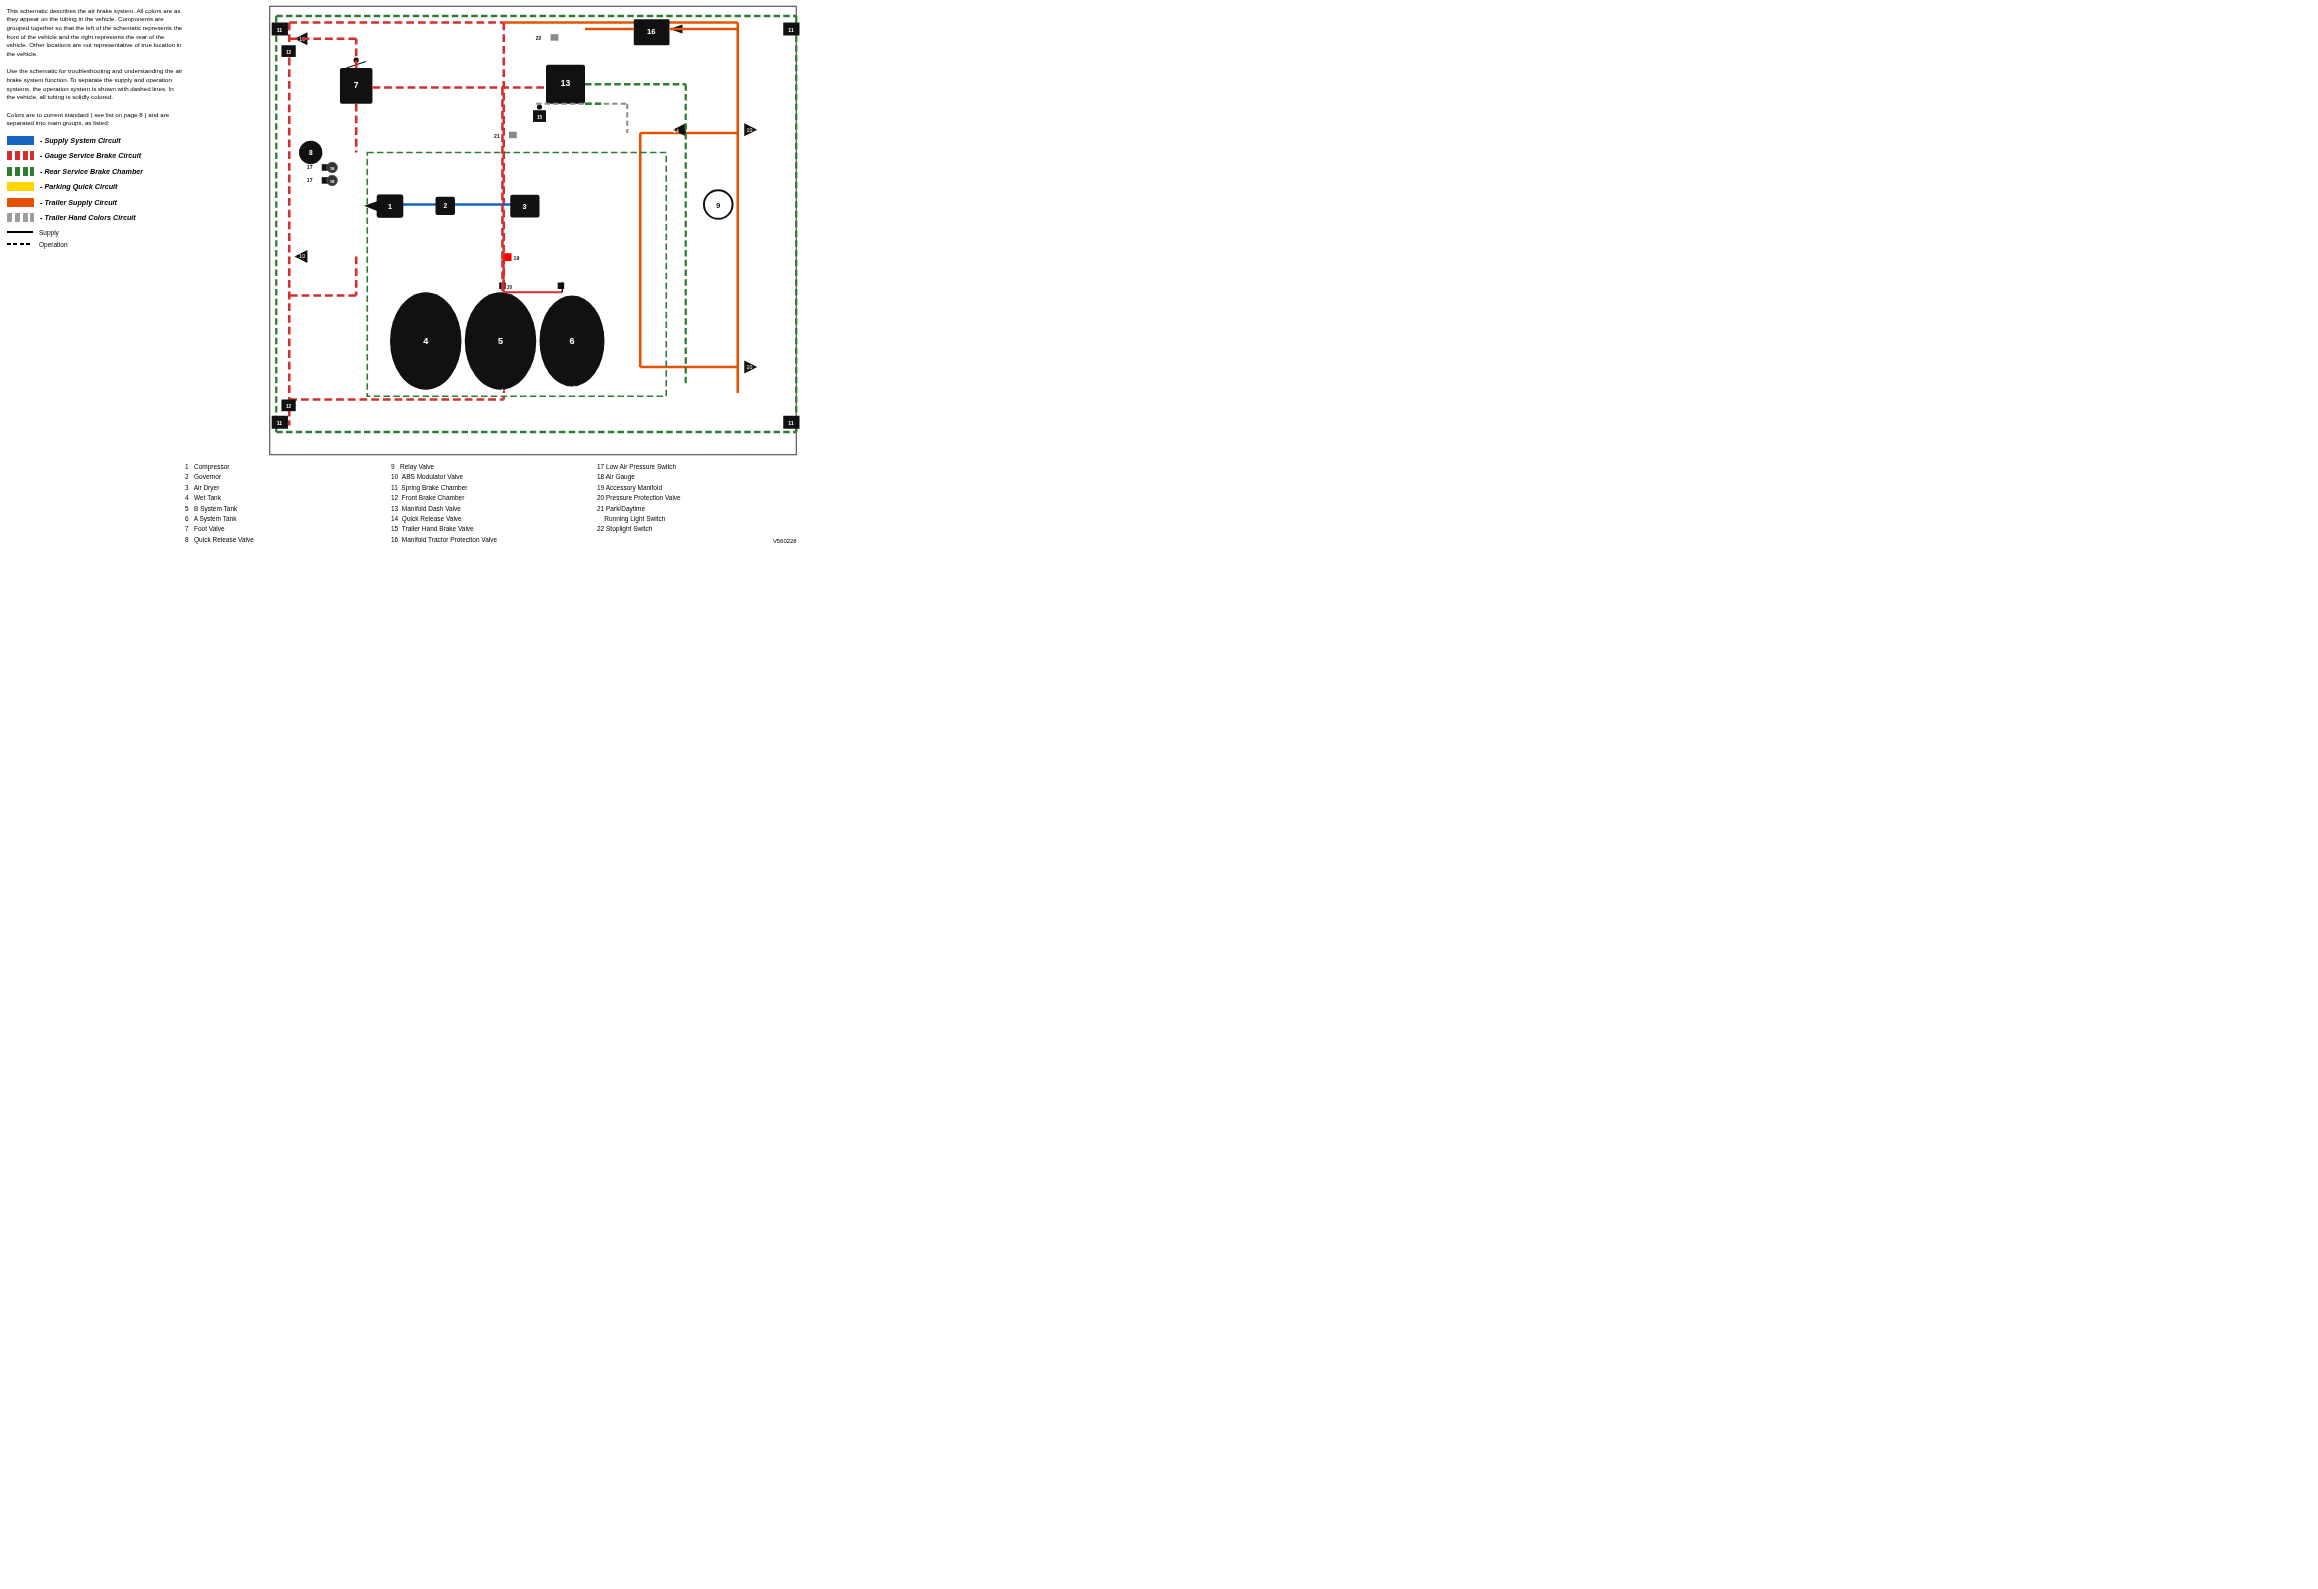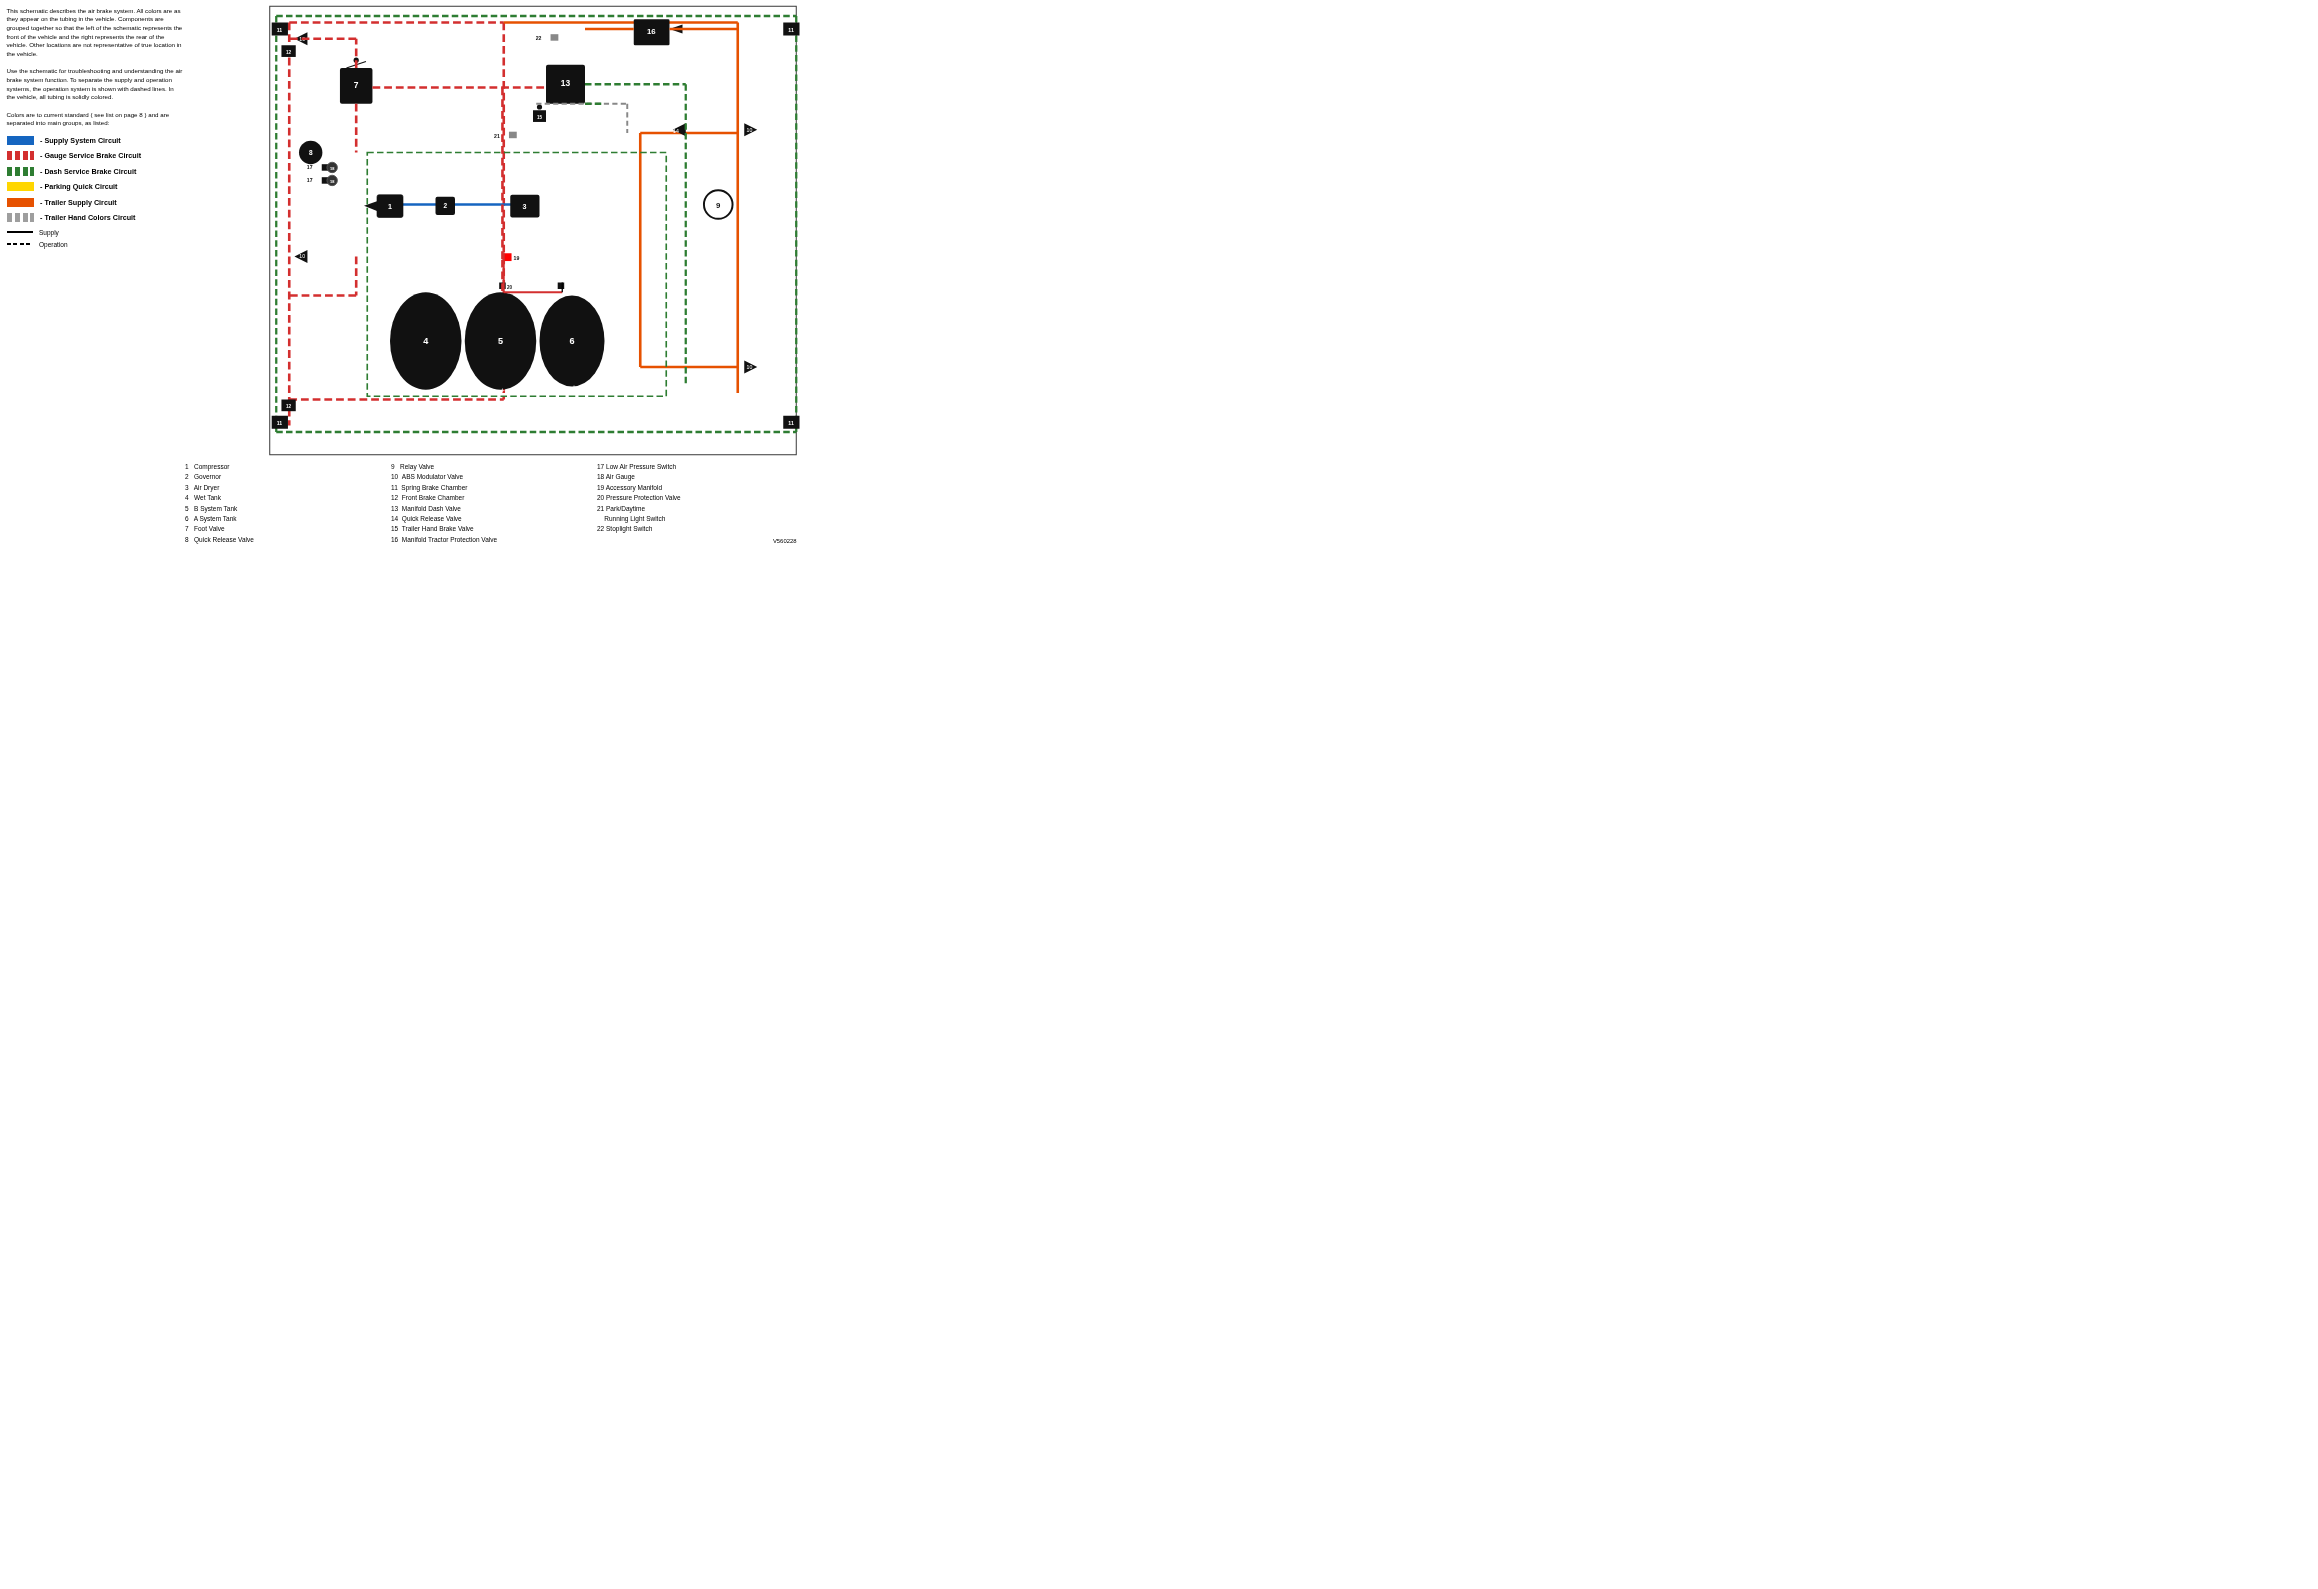--- a/index.html
+++ b/index.html
@@ -30,20 +30,21 @@
       color: #000;
       margin-bottom: 7.8px;
     }
     .legend {
       margin-top: 5.2px;
     }
     .legend-item {
       display: flex;
       align-items: center;
       margin-bottom: 6.5px;
+      font-style: italic;
     }
     .legend-color-box {
       width: 27px;
       height: 9px;
       margin-right: 6.5px;
       flex-shrink: 0;
     }
     .legend-text {
       font-size: 7.2px;
       font-weight: bold;
@@ -127,21 +128,21 @@
         <span class="legend-text">- Supply System Circuit</span>
       </div>
 
       <div class="legend-item">
         <div class="legend-color-box" style="background: repeating-linear-gradient(to right, #D32F2F 0px, #D32F2F 5.2px, #fff 5.2px, #fff 7.8px);"></div>
         <span class="legend-text">- Gauge Service Brake Circuit</span>
       </div>
 
       <div class="legend-item">
         <div class="legend-color-box" style="background: repeating-linear-gradient(to right, #2E7D32 0px, #2E7D32 5.2px, #fff 5.2px, #fff 7.8px);"></div>
-        <span class="legend-text">- Dash Service Brake Circuit</span>
+        <span class="legend-text">- Rear Service Brake Chamber</span>
       </div>
 
       <div class="legend-item">
         <div class="legend-color-box" style="background:#FFD600;"></div>
         <span class="legend-text">- Parking Quick Circuit</span>
       </div>
 
       <div class="legend-item">
         <div class="legend-color-box" style="background:#E65100;"></div>
         <span class="legend-text">- Trailer Supply Circuit</span>

